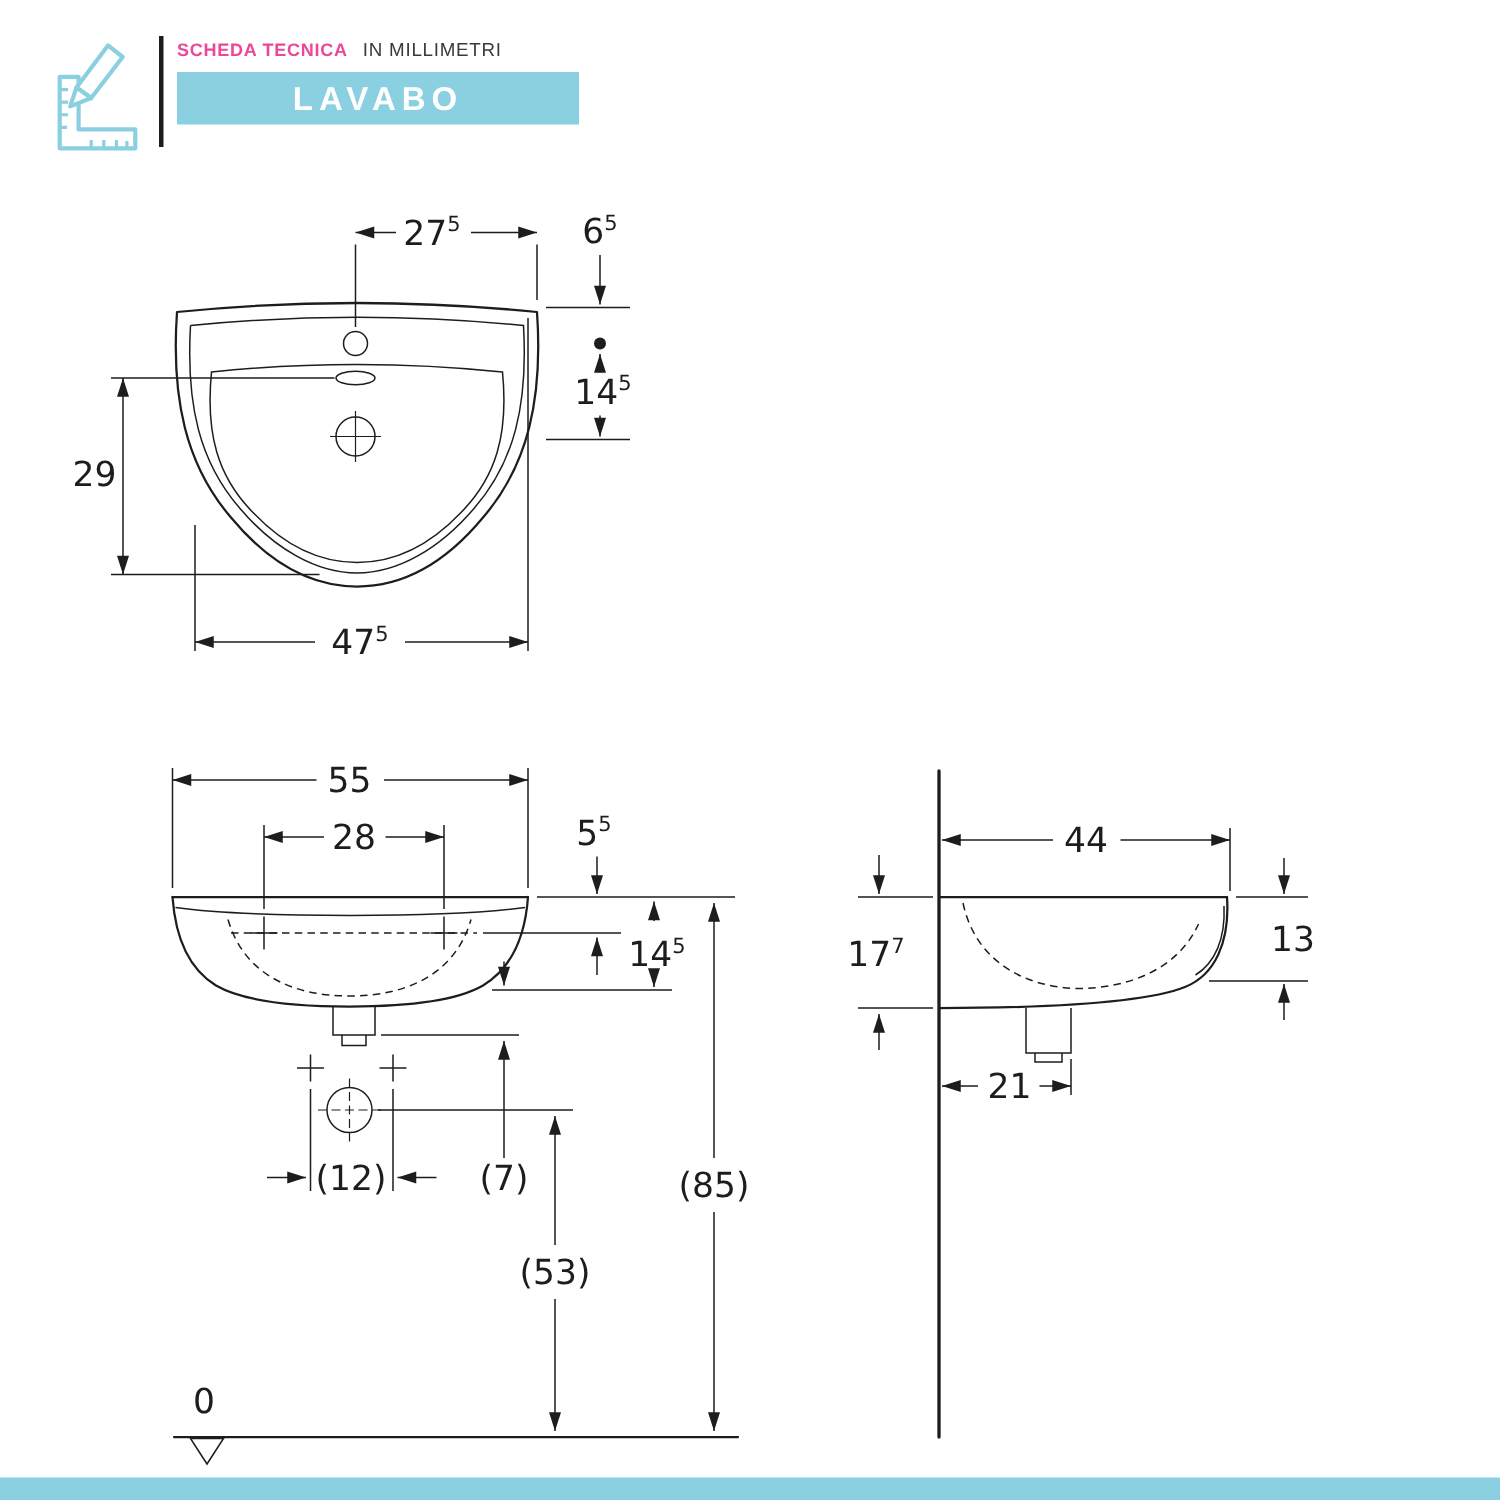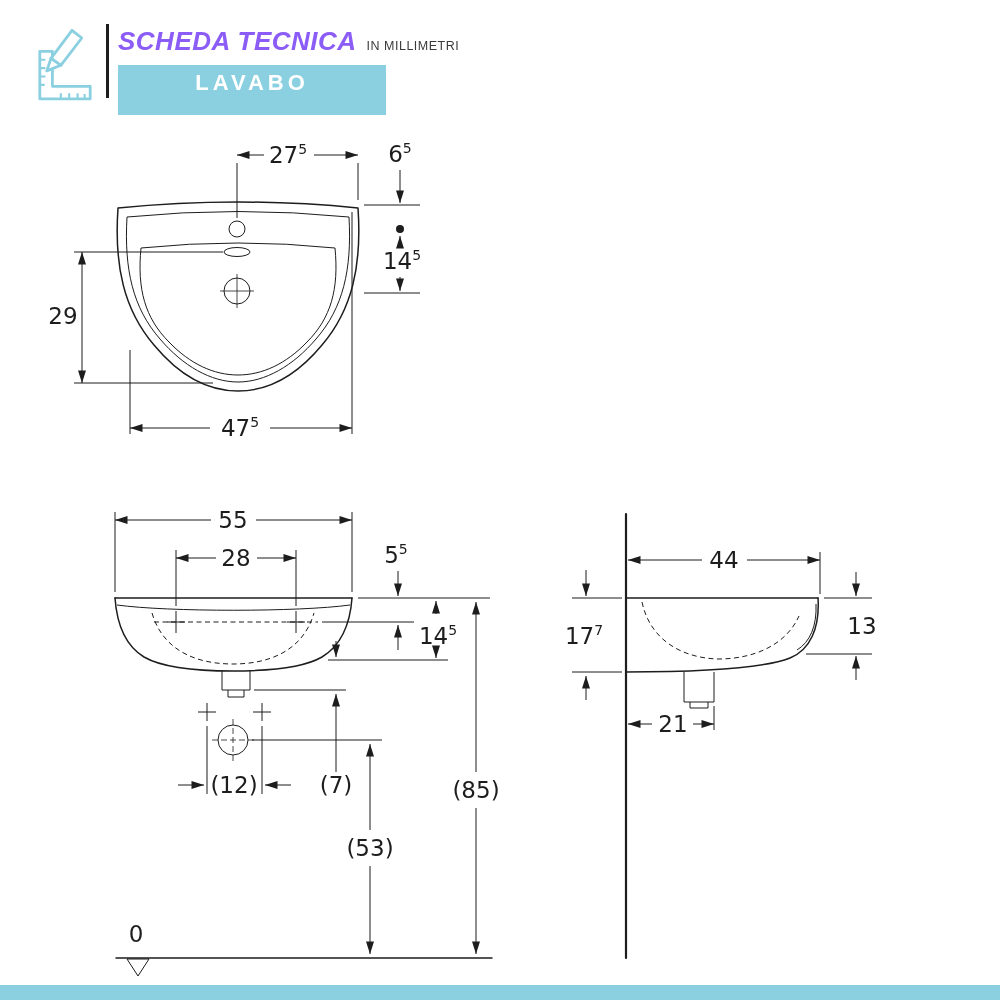--- a/index.html
+++ b/index.html
@@ -3,23 +3,23 @@
 <meta charset="utf-8">
 <style>
   html,body{margin:0;padding:0;background:#fff;}
   .page{position:relative;width:1000px;height:1000px;background:#fff;overflow:hidden;
         font-family:"Liberation Sans",sans-serif;}
   .header{position:absolute;top:20px;left:30px;display:flex;align-items:flex-start;}
   .logo-svg{width:70px;height:88px;margin-top:2px;}
   .divider{width:3px;height:74px;background:#1d1d1d;margin-left:6px;margin-top:4px;}
   .titles{margin-left:9px;}
   .title-row{display:flex;align-items:baseline;gap:10px;margin-top:6px;}
-  .hdr-title{font-style:italic;font-weight:bold;font-size:26px;color:#8b5cf6;letter-spacing:.5px;}
+  .hdr-title{font-weight:bold;font-size:12px;color:#ec4899;letter-spacing:.5px;}
   .hdr-sub{font-size:12.5px;color:#3a3a3a;letter-spacing:.5px;}
-  .banner{margin-top:8px;width:268px;height:50px;line-height:35px;text-align:center;
+  .banner{margin-top:8px;width:268px;height:35px;line-height:35px;text-align:center;
           background:var(--accent,#8bd0e0);color:#fff;font-weight:bold;font-size:22px;letter-spacing:4px;}
   .bottom-bar{position:absolute;left:0;bottom:0;width:100%;height:15px;background:var(--accent,#8bd0e0);}
   svg.drawing{position:absolute;left:0;top:0;}
   .ln{stroke:#1d1d1d;stroke-width:1.5;fill:none;stroke-linejoin:round;stroke-linecap:round;}
   .thin{stroke:#1d1d1d;stroke-width:1;fill:none;}
   .hair{stroke:#1d1d1d;stroke-width:.8;fill:none;}
   .dash{stroke-dasharray:5,3.5;}
   .dash2{stroke-dasharray:6,3;}
   .wall{stroke-width:2.2;}
   text.dim{font-family:"DejaVu Sans",sans-serif;font-size:23px;fill:#1d1d1d;}

